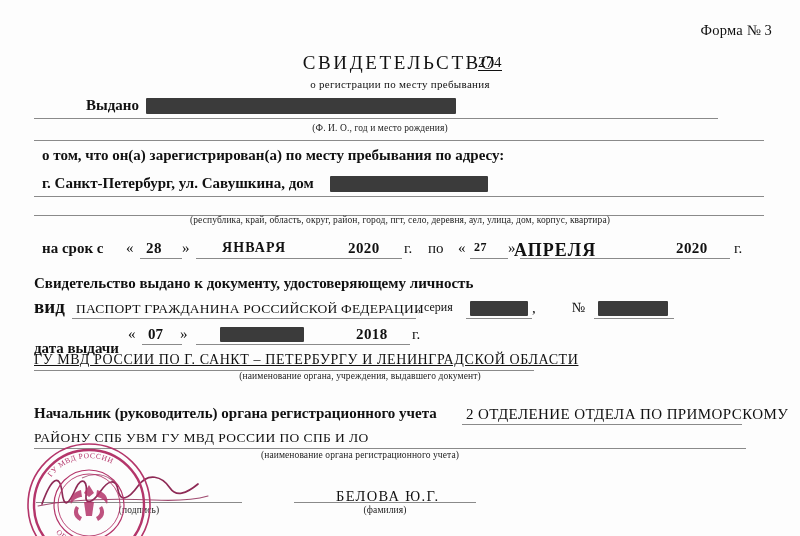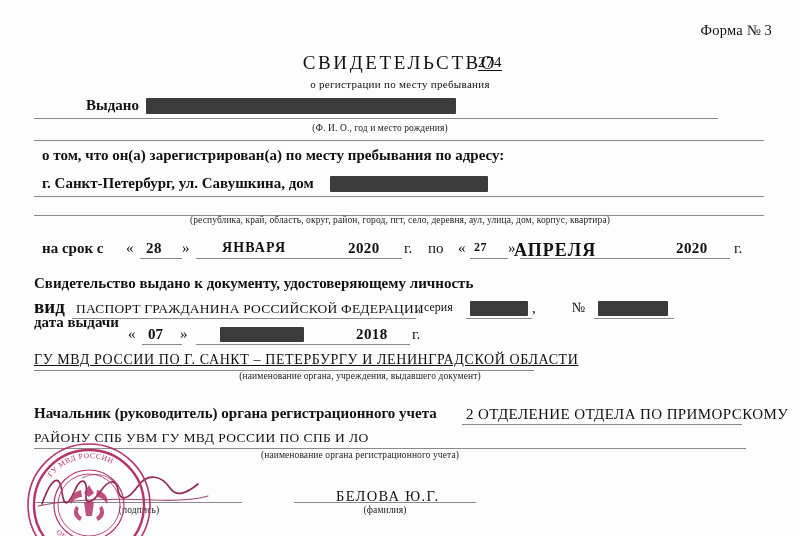--- a/index.html
+++ b/index.html
@@ -107,21 +107,21 @@
   
   #id-intro { left: 34px; top: 275px; font-size: 15px; }
   #id-kind-label { left: 34px; top: 296px; font-size: 19px; }
   #id-kind-value { left: 76px; top: 301px; font-size: 13.5px; letter-spacing: .2px; }
   #id-series-label { left: 418px; top: 300px; font-size: 12px; }
   #id-series-redact { left: 470px; top: 301px; width: 58px; height: 15px; }
   #id-comma { left: 532px; top: 300px; font-size: 15px; }
   #id-no-label { left: 572px; top: 300px; font-size: 14px; }
   #id-no-redact { left: 598px; top: 301px; width: 70px; height: 15px; }
 
-  #id-date-label { left: 34px; top: 314px; font-size: 15px; }
+  #id-date-label { left: 34px; top: 340px; font-size: 15px; }
   #id-date-q1 { left: 128px; top: 326px; font-size: 15px; }
   #id-date-day { left: 148px; top: 326px; font-size: 15px; font-weight: bold; }
   #id-date-q2 { left: 180px; top: 326px; font-size: 15px; }
   #id-date-month-redact { left: 220px; top: 327px; width: 84px; height: 15px; }
   #id-date-year { left: 356px; top: 326px; font-size: 15px; font-weight: bold; letter-spacing: .4px; }
   #id-date-g { left: 412px; top: 326px; font-size: 15px; }
 
   #id-authority { left: 34px; top: 352px; font-size: 14px; letter-spacing: .6px; text-decoration: underline; }
   #id-authority-caption { left: 150px; top: 371px; width: 420px; }
 

